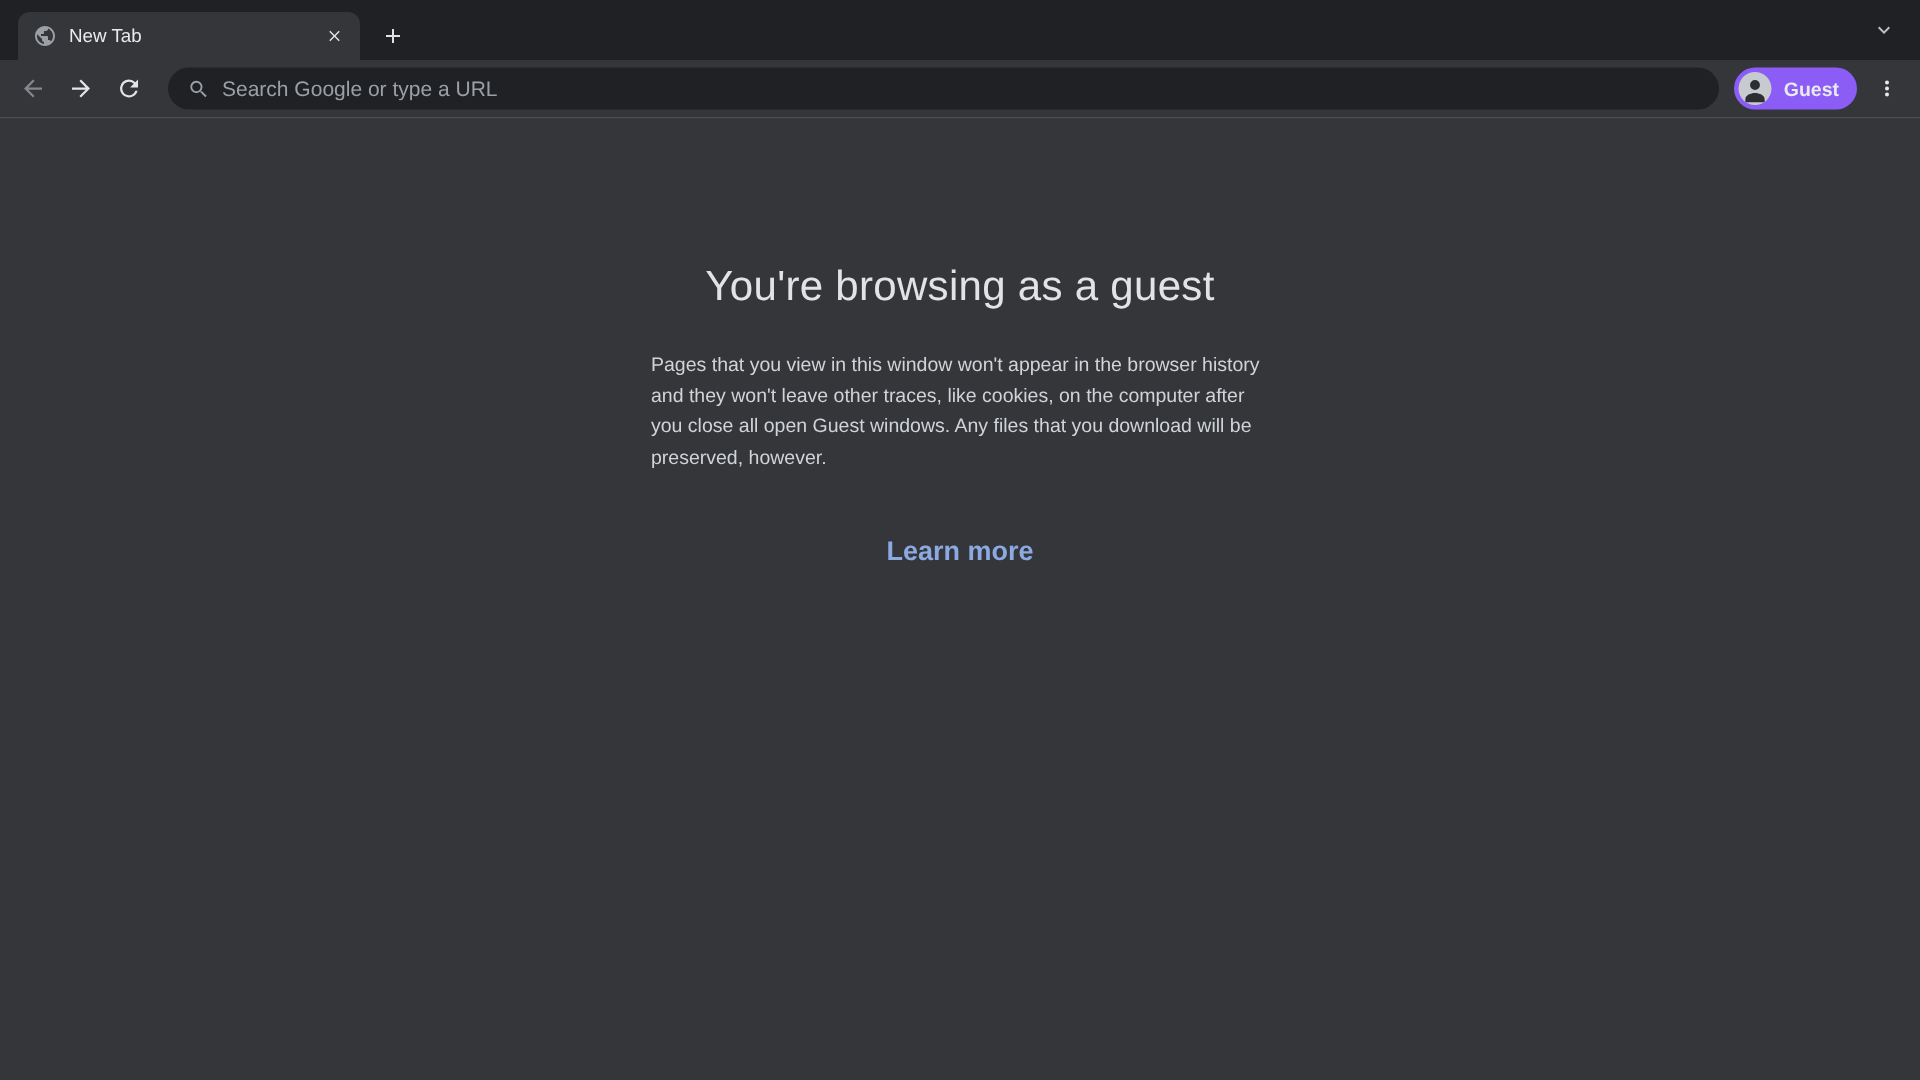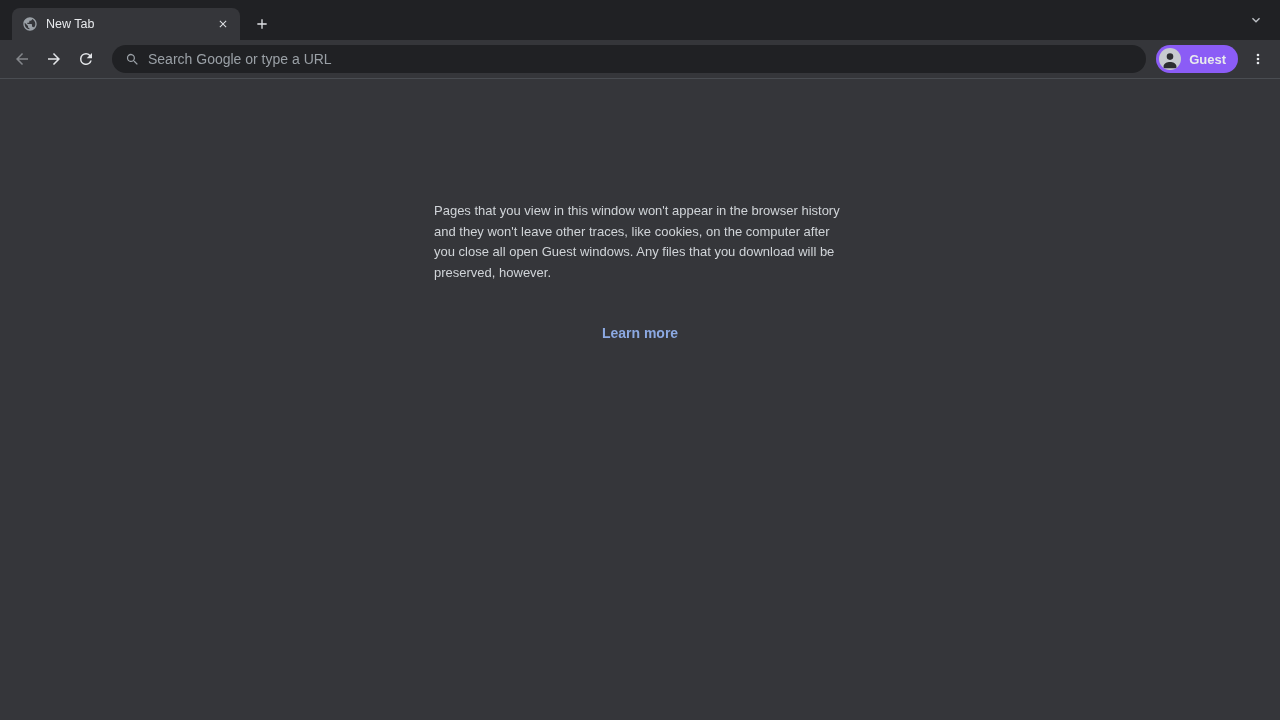--- a/index.html
+++ b/index.html
@@ -164,21 +164,21 @@
     width: 412px;
     margin: 26px auto 0 auto;
     text-align: left;
     font-size: 13px;
     line-height: 20.5px;
     color: #d0d4d8;
   }
   .guest-link {
     display: inline-block;
     margin-top: 42px;
-    font-size: 14px;
+    font-size: 18px;
     font-weight: 700;
     color: #8ca9e2;
     text-decoration: none;
     cursor: pointer;
   }
 
   svg { display: block; }
 </style>
 </head>
 <body>
@@ -257,16 +257,17 @@
     <span>
       <svg width="16" height="16" viewBox="0 0 24 24" fill="currentColor">
           <path d="M12 8a2 2 0 1 0-2-2 2 2 0 0 0 2 2zm0 2a2 2 0 1 0 2 2 2 2 0 0 0-2-2zm0 6a2 2 0 1 0 2 2 2 2 0 0 0-2-2z"></path>
         </svg>
     </span>
   </div>
 </div>
 
 <div class="page">
   <div class="guest-block">
+    <h1 class="guest-heading">You're browsing as a guest</h1>
     <p class="guest-body">Pages that you view in this window won't appear in the browser history and they won't leave other traces, like cookies, on the computer after you close all open Guest windows. Any files that you download will be preserved, however.</p>
     <a class="guest-link">Learn more</a>
   </div>
 </div>
 
 </body></html>

